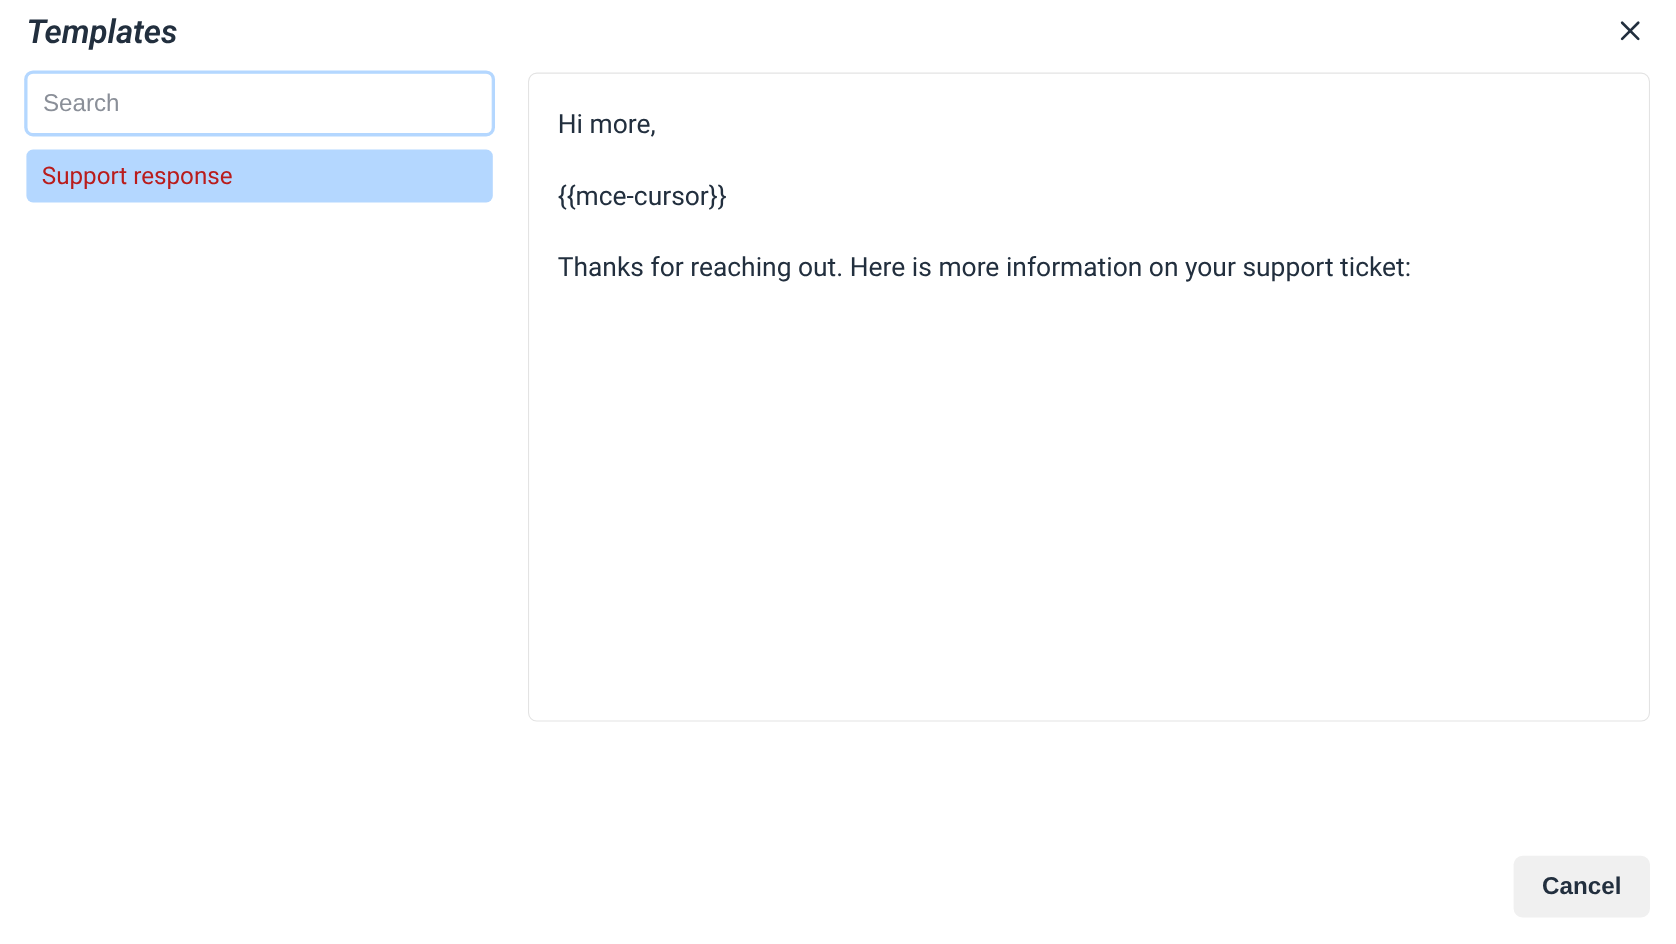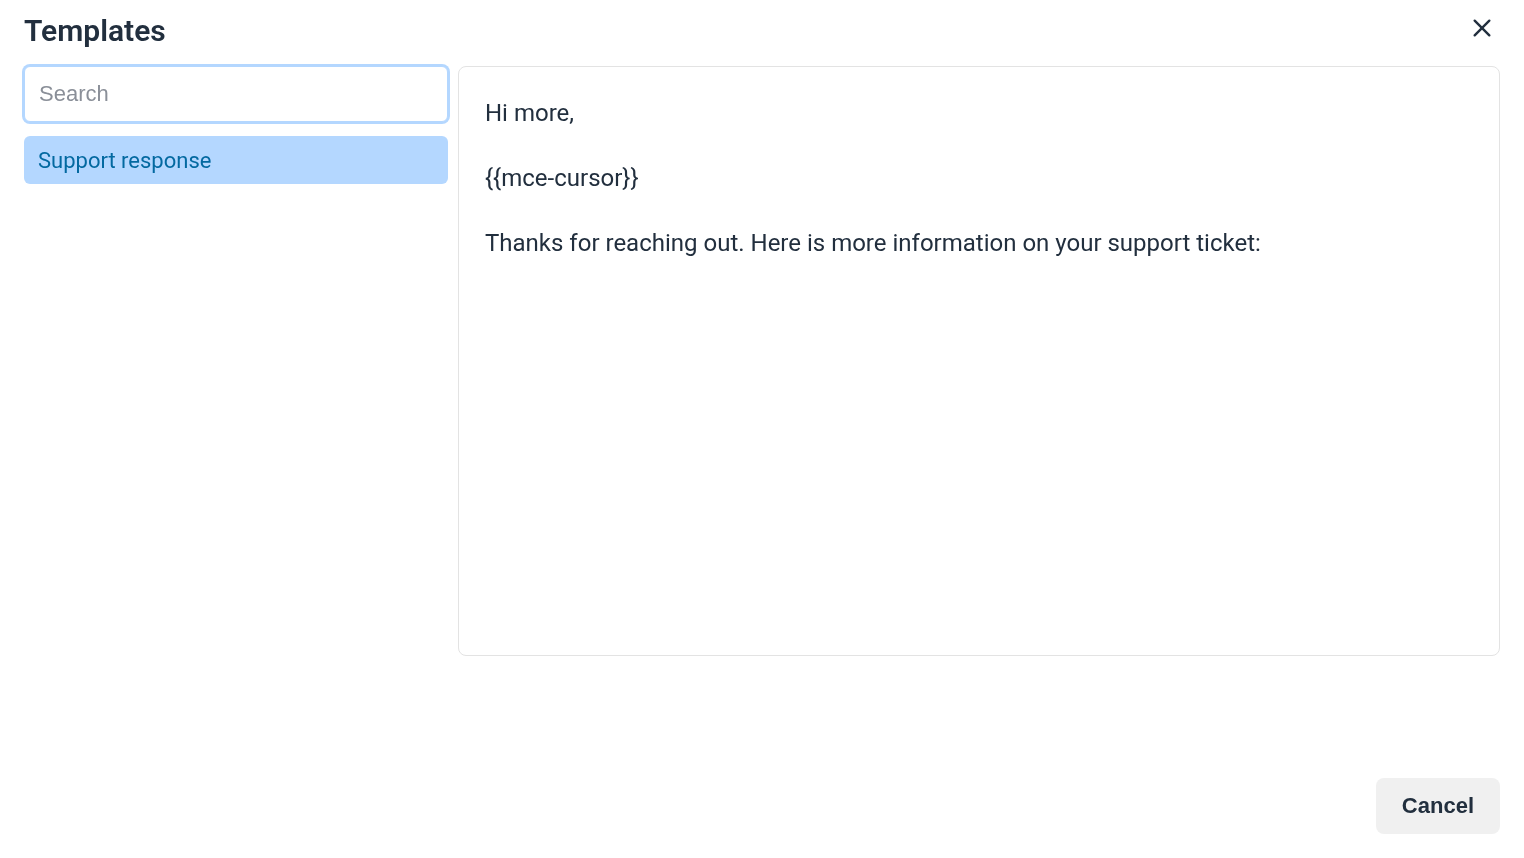--- a/index.html
+++ b/index.html
@@ -15,44 +15,45 @@
   .dialog {
     width: 100%;
     height: 100%;
     padding: 0 24px 24px 24px;
     position: relative;
     display: flex;
     flex-direction: column;
   }
   .header {
     display: flex;
-    align-items: flex-end;
+    align-items: flex-start;
     justify-content: space-between;
     padding: 12px 0 18px 0;
+    font-style: italic;
   }
   .title {
     font-size: 30px;
     font-weight: 600;
     color: #222f3e;
   }
   .close-btn {
     width: 36px;
     height: 36px;
     display: flex;
     align-items: center;
     justify-content: center;
     cursor: pointer;
     color: #222f3e;
     border-radius: 4px;
   }
   .close-btn svg { width: 22px; height: 22px; }
   .body {
     display: flex;
     flex: 1 1 auto;
-    gap: 10px;
+    gap: 32px;
     min-height: 0;
   }
   .left-col {
     width: 424px;
     flex: 0 0 424px;
     display: flex;
     flex-direction: column;
   }
   .search-input {
     width: 100%;
@@ -71,21 +72,21 @@
     display: flex;
     flex-direction: column;
   }
   .template-item {
     height: 48px;
     border-radius: 6px;
     display: flex;
     align-items: center;
     padding: 0 14px;
     font-size: 22px;
-    color: #0369a1;
+    color: #b91c1c;
     cursor: pointer;
   }
   .template-item.selected {
     background: #b4d7ff;
   }
   .preview {
     flex: 1 1 auto;
     border: 1px solid #e3e3e3;
     border-radius: 8px;
     padding: 28px 26px;

